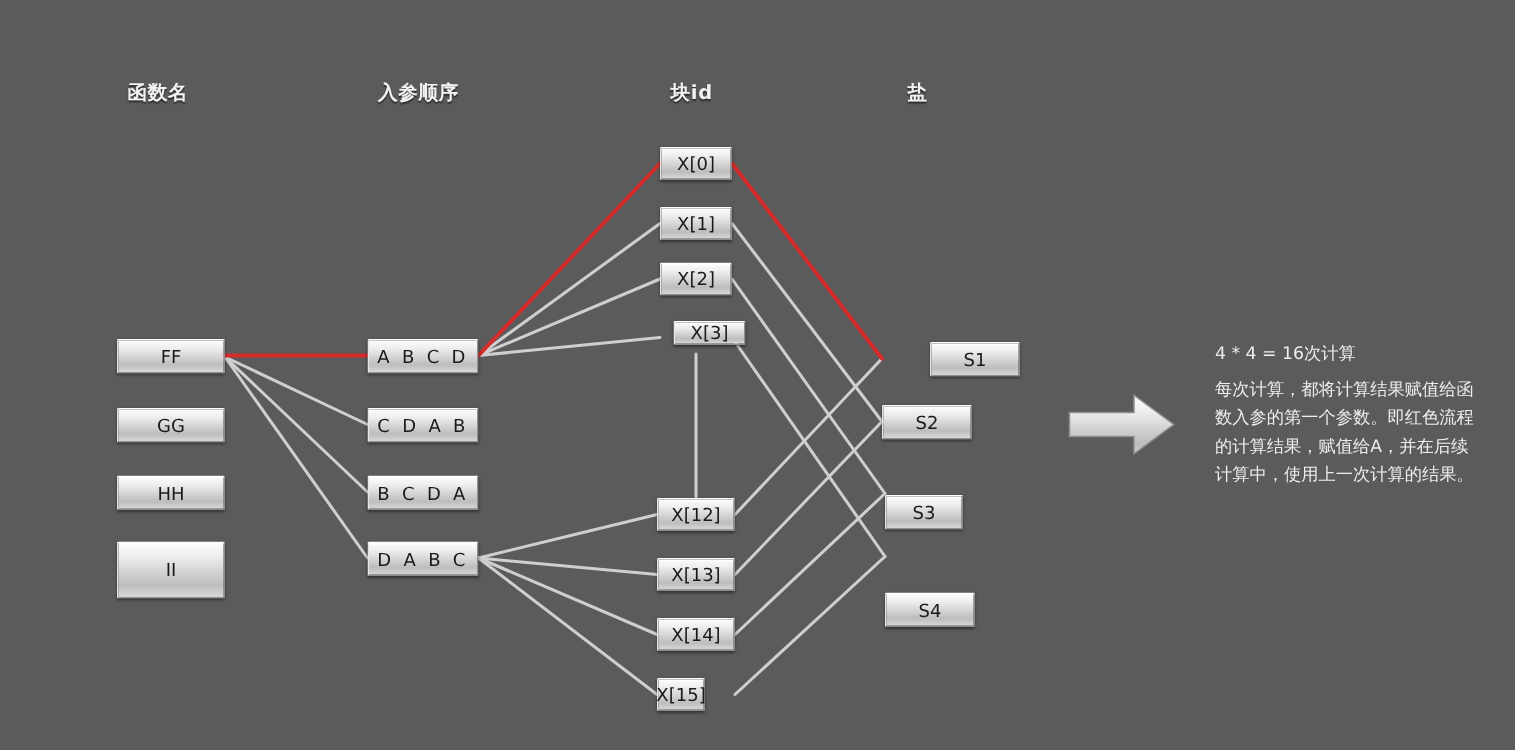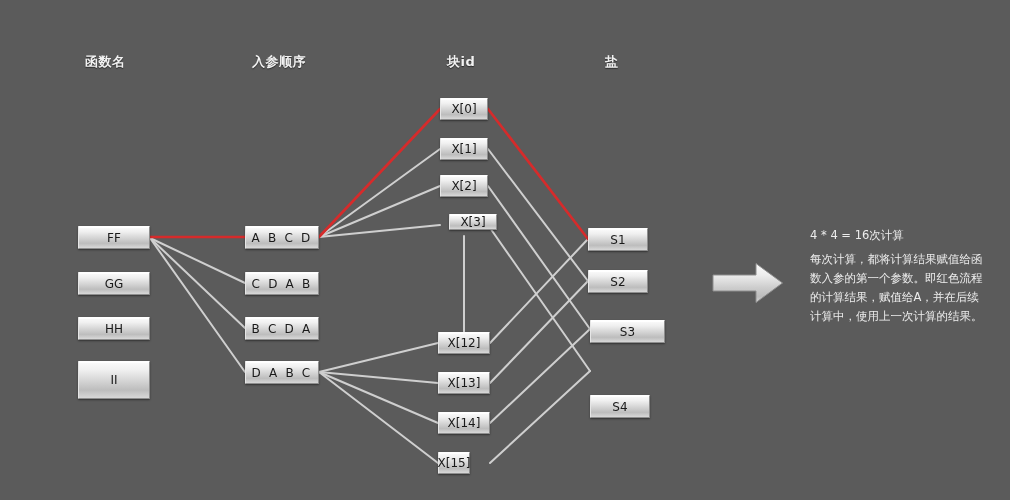--- a/index.html
+++ b/index.html
@@ -102,23 +102,23 @@
       <div class="node spaced" style="left: 245px; top: 317px; width: 74px; height: 23px;">B C D A</div>
       <div class="node spaced" style="left: 245px; top: 361px; width: 74px; height: 23px;">D A B C</div>
       <div class="node" style="left: 440px; top: 98px; width: 48px; height: 22px;">X[0]</div>
       <div class="node" style="left: 440px; top: 138px; width: 48px; height: 22px;">X[1]</div>
       <div class="node" style="left: 440px; top: 175px; width: 48px; height: 22px;">X[2]</div>
       <div class="node" style="left: 449px; top: 214px; width: 48px; height: 16px;">X[3]</div>
       <div class="node" style="left: 438px; top: 332px; width: 52px; height: 22px;">X[12]</div>
       <div class="node" style="left: 438px; top: 372px; width: 52px; height: 22px;">X[13]</div>
       <div class="node" style="left: 438px; top: 412px; width: 52px; height: 22px;">X[14]</div>
       <div class="node" style="left: 438px; top: 452px; width: 32px; height: 22px;">X[15]</div>
-      <div class="node" style="left: 588px; top: 228px; width: 60px; height: 23px;">S1</div>
+      <div class="node" style="left: 620px; top: 228px; width: 60px; height: 23px;">S1</div>
       <div class="node" style="left: 588px; top: 270px; width: 60px; height: 23px;">S2</div>
-      <div class="node" style="left: 590px; top: 320px; width: 75px; height: 23px;">S3</div>
+      <div class="node" style="left: 590px; top: 330px; width: 52px; height: 23px;">S3</div>
       <div class="node" style="left: 590px; top: 360px; width: 60px; height: 23px; margin-top: 35px;">S4</div>
     </div>
   <div id="headers-layer">
       <div class="col-header" style="left: 85px; top: 53px;">函数名</div>
       <div class="col-header" style="left: 252px; top: 53px;">入参顺序</div>
       <div class="col-header" style="left: 447px; top: 53px;">块id</div>
       <div class="col-header" style="left: 605px; top: 53px;">盐</div>
     </div>
 
   <div class="arrow-wrap" id="arrow-wrap" style="left: 712px; top: 262px;">

